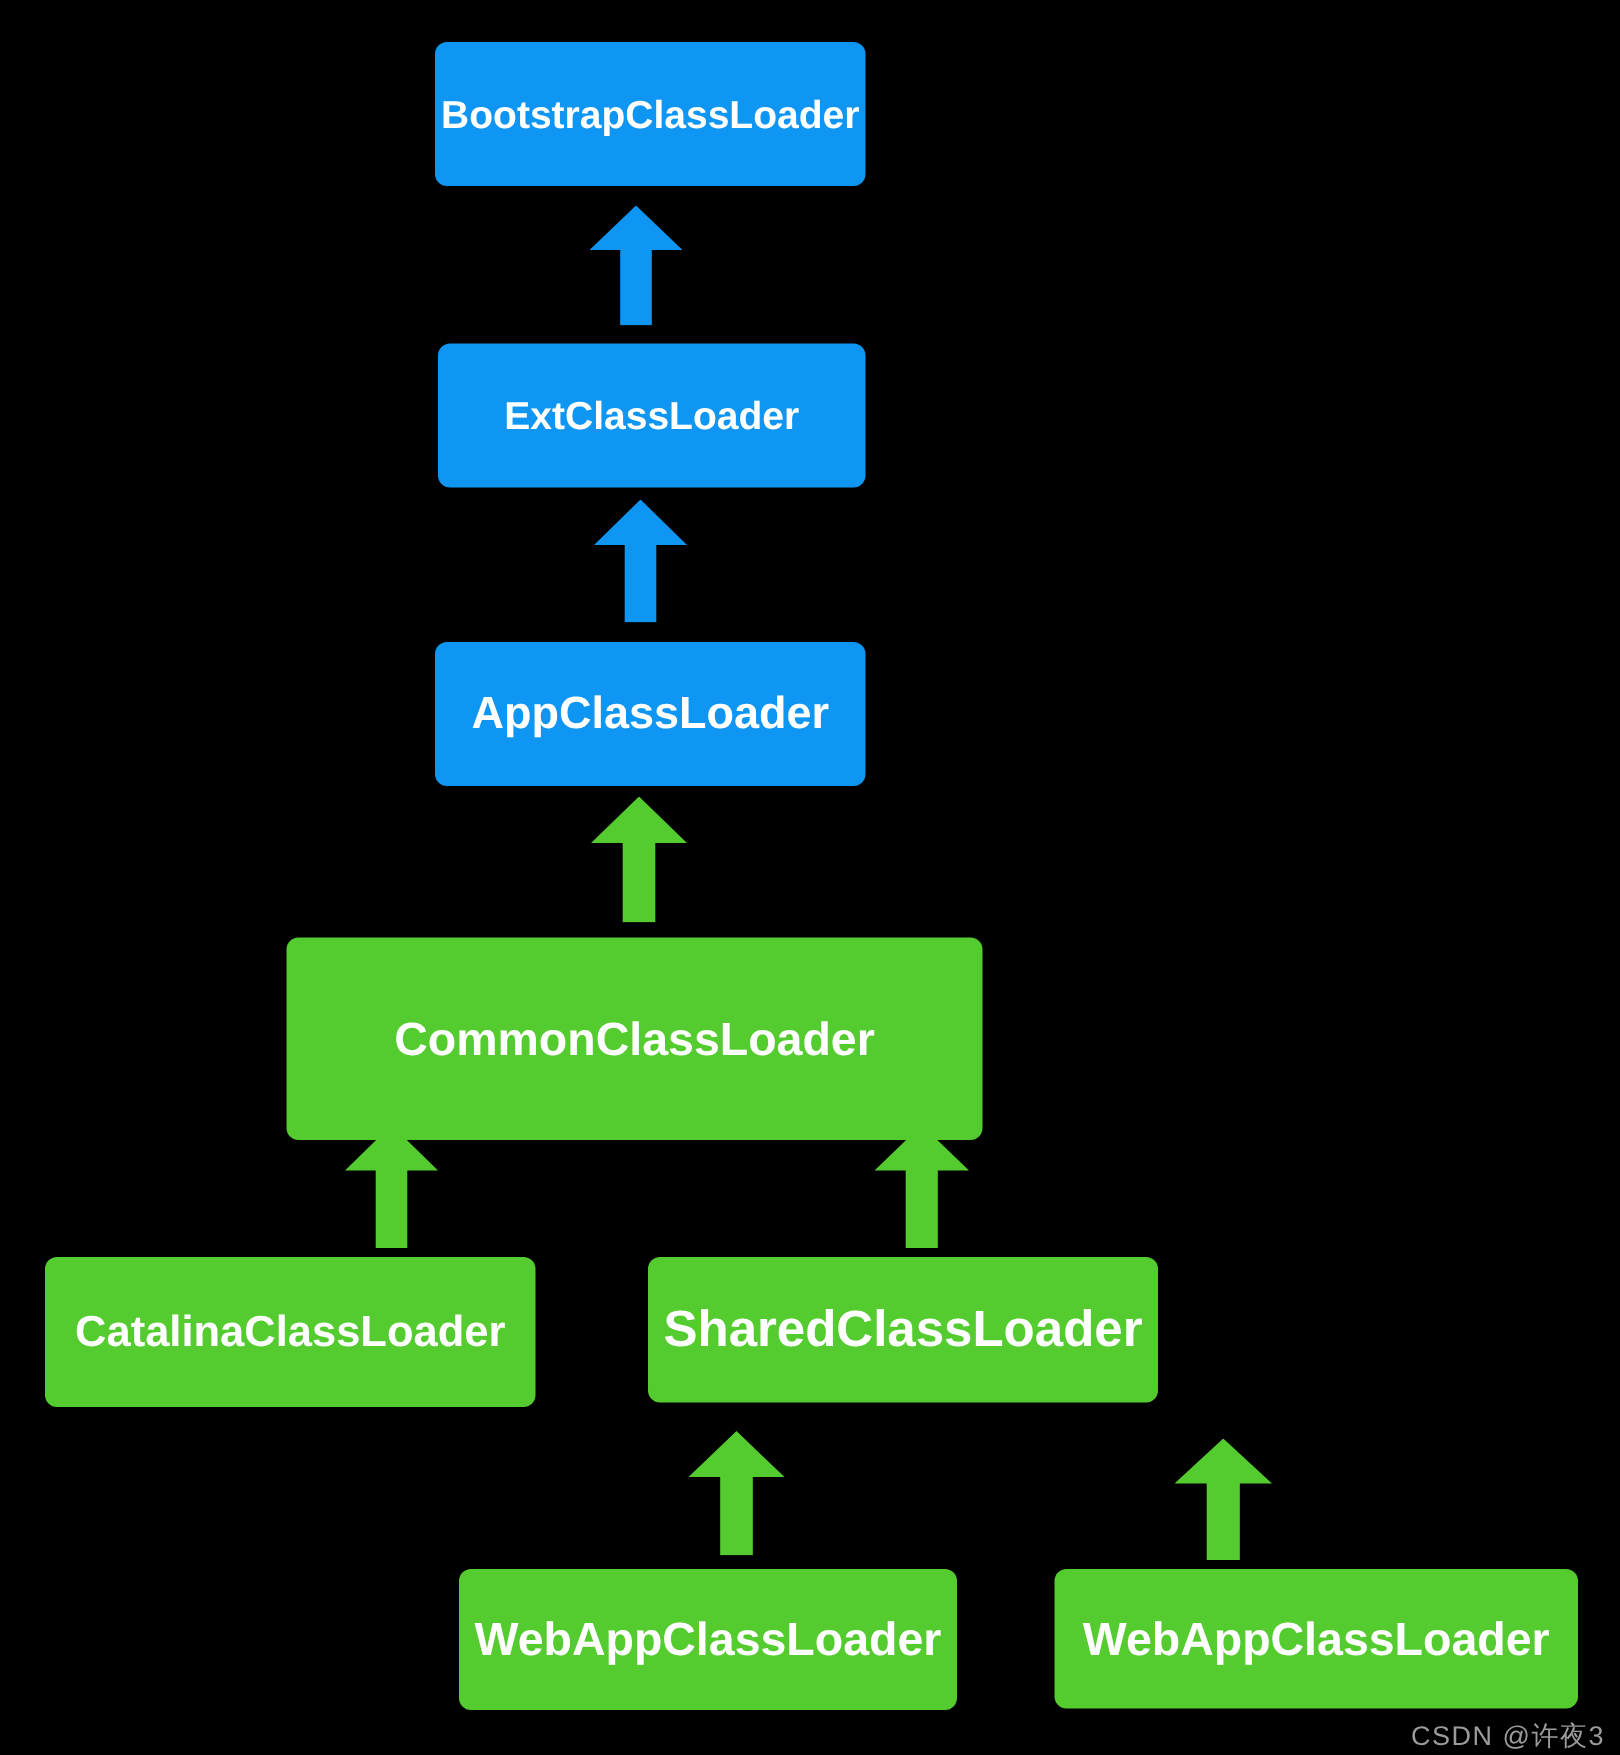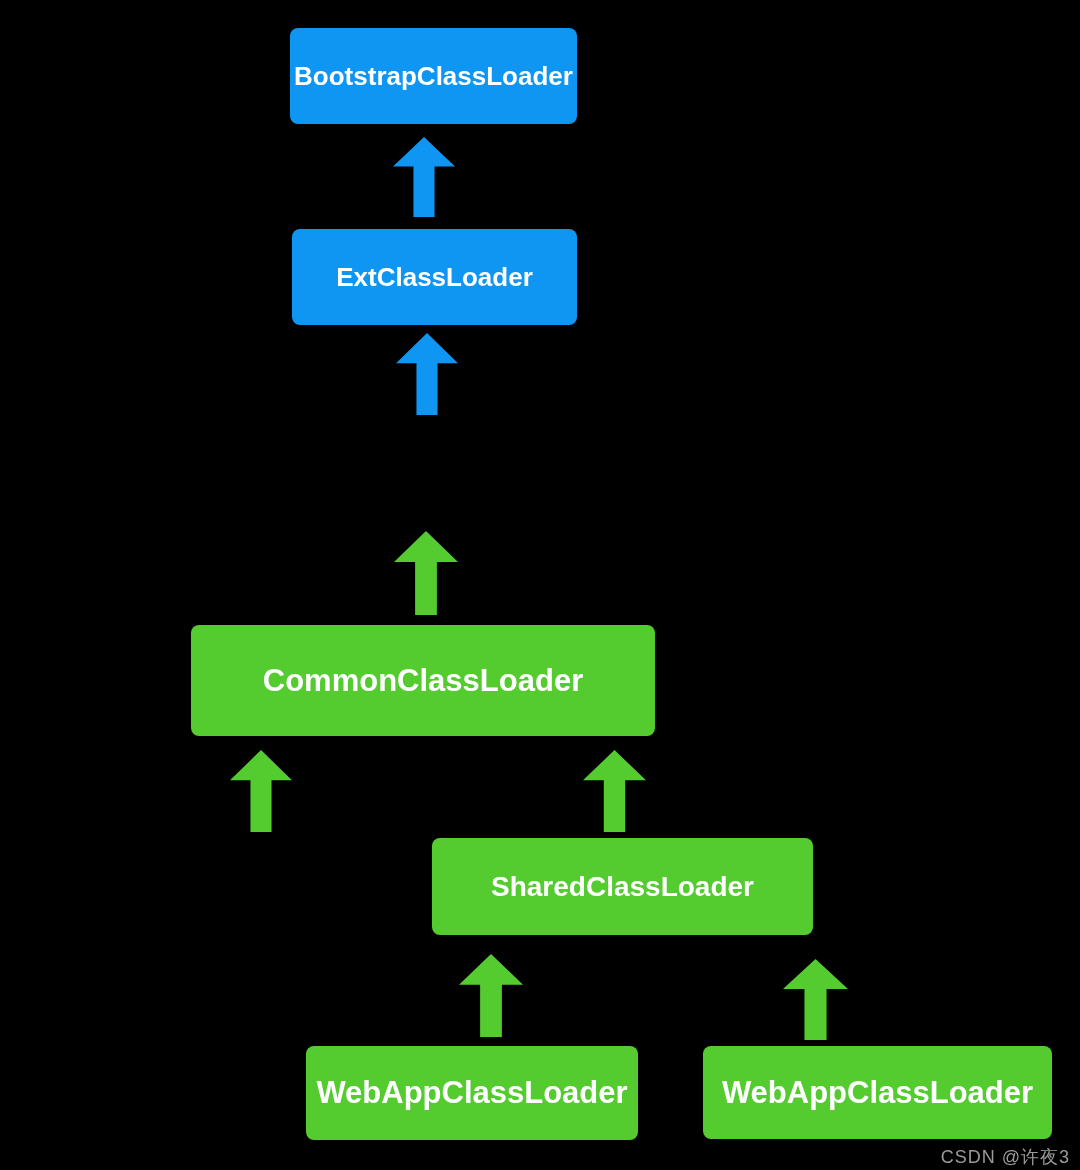--- a/index.html
+++ b/index.html
@@ -37,23 +37,23 @@
     position: absolute;
     clip-path: polygon(50% 0%, 100% 37%, 67% 37%, 67% 100%, 33% 100%, 33% 37%, 0% 37%);
   }
   .arrow.blue  { background: var(--blue); }
   .arrow.green { background: var(--green); }
 
   
   .n-bootstrap    { left: 290px; top: 28px;   width: 287px; height: 96px;  font-size: 26px; }
   .n-ext          { left: 292px; top: 229px;  width: 285px; height: 96px;  font-size: 26px; }
   .n-app          { left: 290px; top: 428px;  width: 287px; height: 96px;  font-size: 30px; }
-  .n-common       { left: 191px; top: 625px;  width: 464px; height: 111px; font-size: 31px; }
+  .n-common       { left: 191px; top: 625px;  width: 464px; height: 135px; font-size: 31px; }
   .n-catalina     { left: 30px;  top: 838px;  width: 327px; height: 100px; font-size: 29px; }
-  .n-shared       { left: 432px; top: 838px;  width: 381px; height: 97px;  font-size: 28px; }
+  .n-shared       { left: 432px; top: 838px;  width: 340px; height: 97px;  font-size: 34px; }
   .n-webapp-left  { left: 306px; top: 1046px; width: 332px; height: 94px;  font-size: 31px; }
   .n-webapp-right { left: 703px; top: 1046px; width: 349px; height: 93px;  font-size: 31px; }
 
   
   .a1 { left: 393px; top: 137px; width: 62px; height: 80px; }
   .a2 { left: 396px; top: 333px; width: 62px; height: 82px; }
   .a3 { left: 394px; top: 531px; width: 64px; height: 84px; }
   .a4 { left: 230px; top: 750px; width: 62px; height: 82px; }
   .a5 { left: 583px; top: 750px; width: 63px; height: 82px; }
   .a6 { left: 459px; top: 954px; width: 64px; height: 83px; }
@@ -79,30 +79,36 @@
   </div>
 
   <div class="arrow blue a1"></div>
 
   <div class="node blue n-ext">
     <span>ExtClassLoader</span>
   </div>
 
   <div class="arrow blue a2"></div>
 
+  <div class="node blue n-app">
+    <span>AppClassLoader</span>
+  </div>
 
   <div class="arrow green a3"></div>
 
   <div class="node green n-common">
     <span>CommonClassLoader</span>
   </div>
 
   <div class="arrow green a4"></div>
   <div class="arrow green a5"></div>
 
+  <div class="node green n-catalina">
+    <span>CatalinaClassLoader</span>
+  </div>
 
   <div class="node green n-shared">
     <span>SharedClassLoader</span>
   </div>
 
   <div class="arrow green a6"></div>
   <div class="arrow green a7"></div>
 
   <div class="node green n-webapp-left">
     <span>WebAppClassLoader</span>

